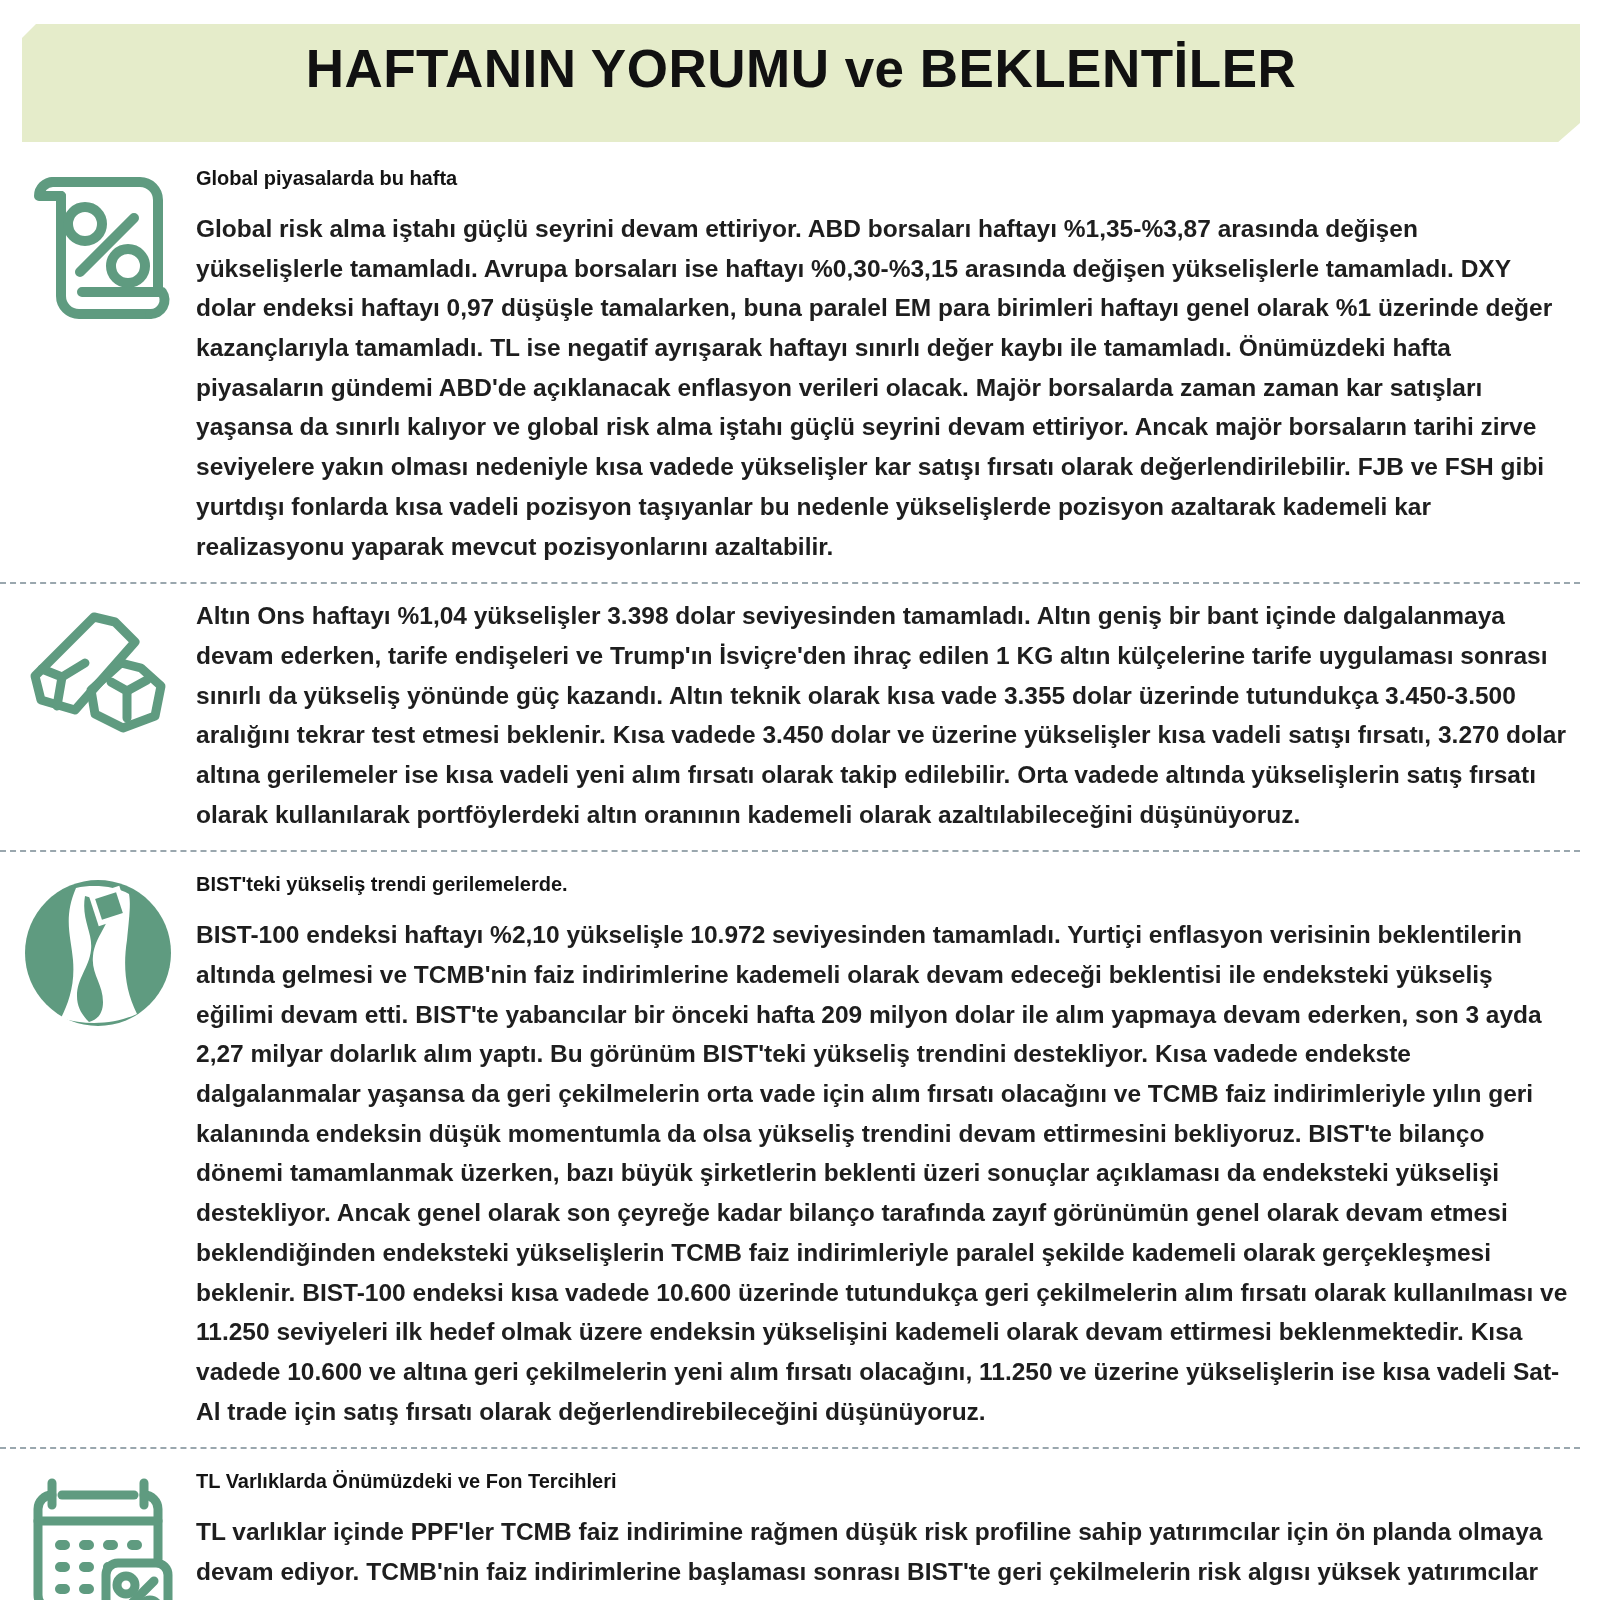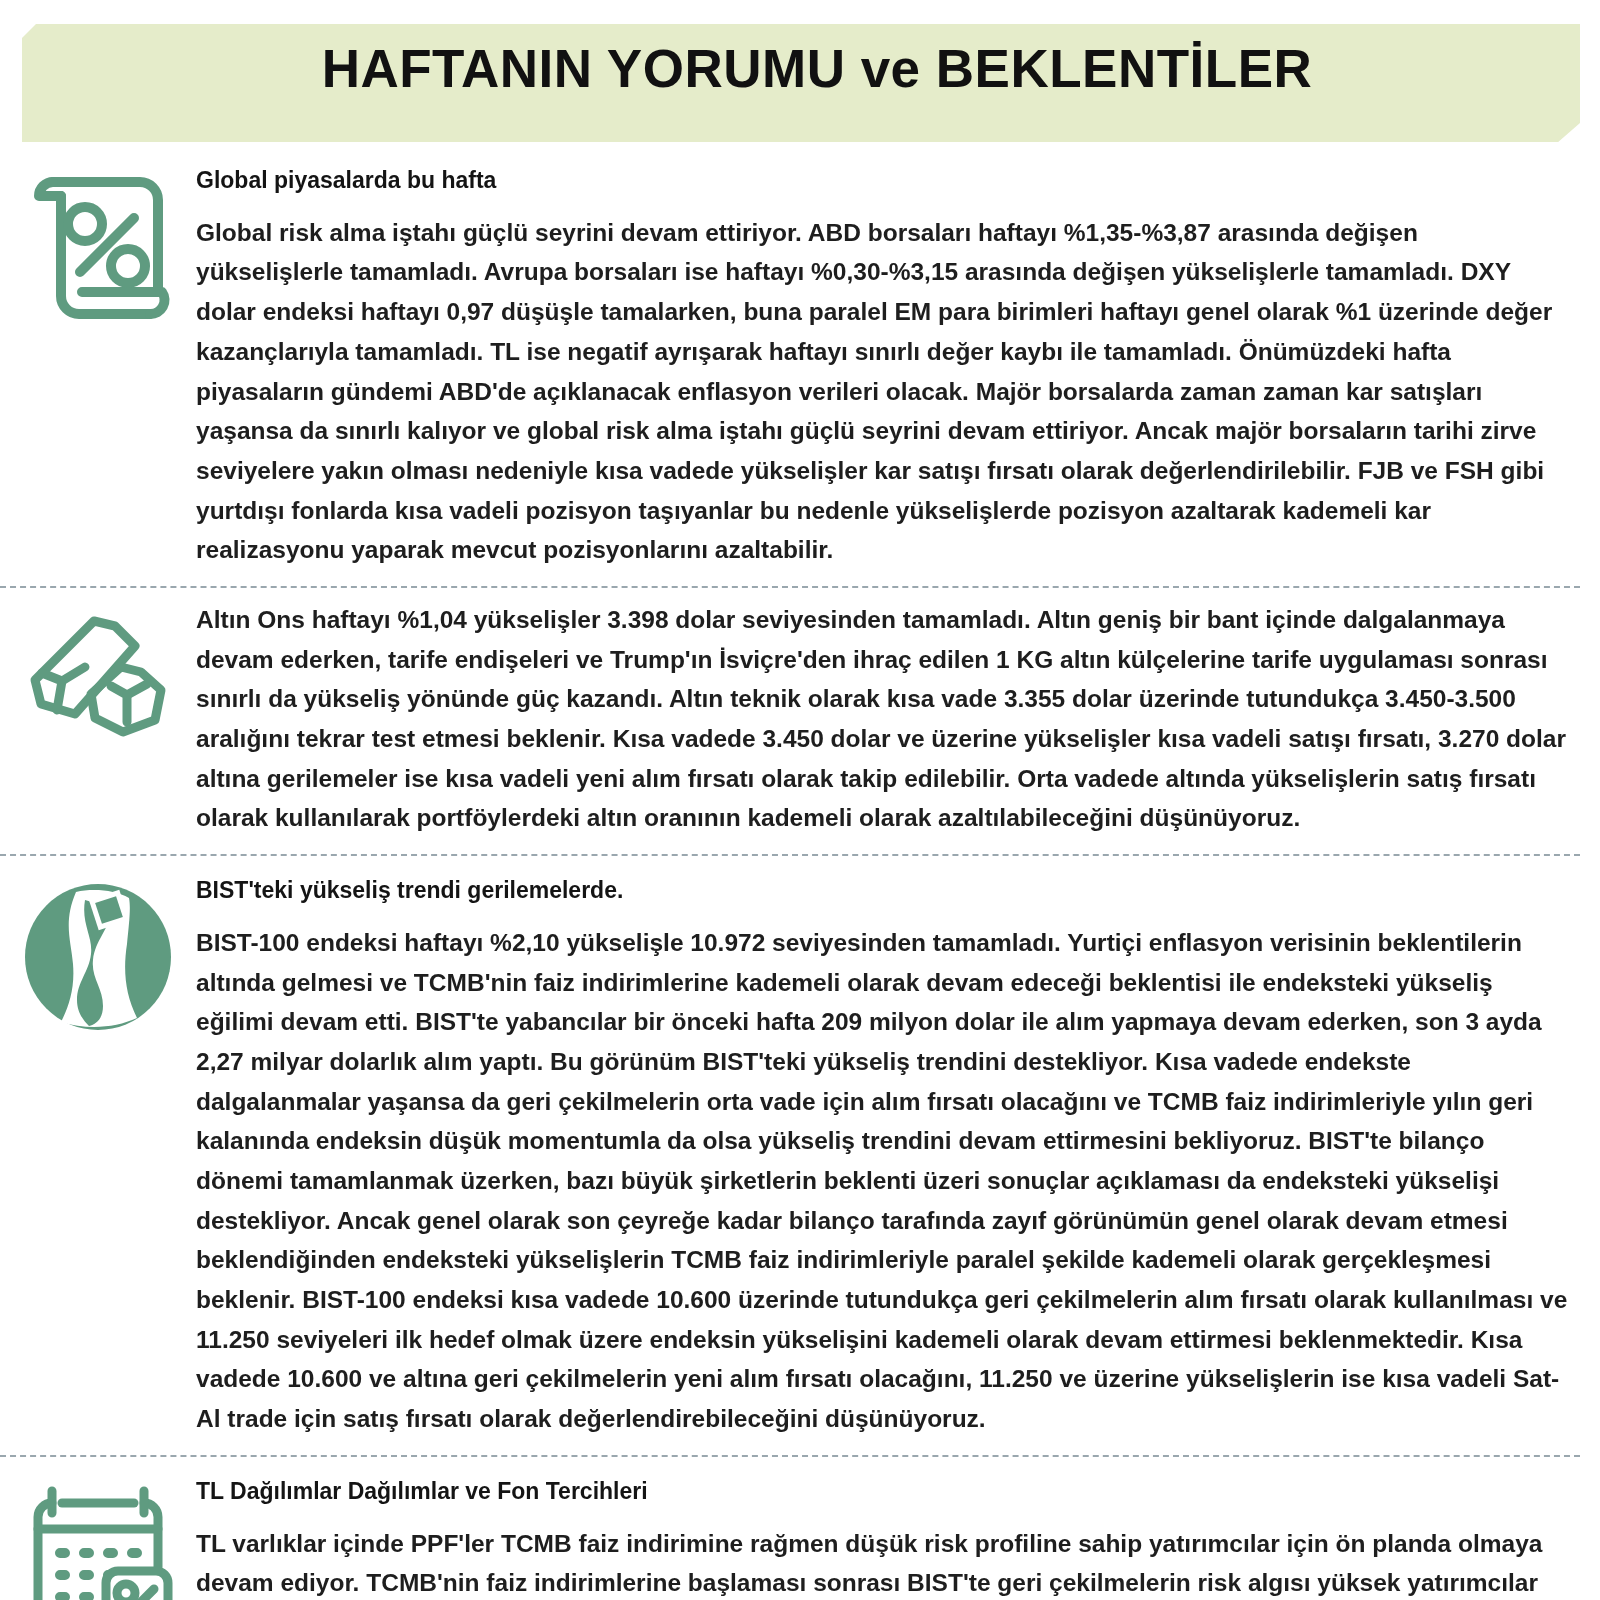--- a/index.html
+++ b/index.html
@@ -39,21 +39,20 @@
     width: 1558px;
     height: 88px;
     display: flex;
     align-items: center;
     justify-content: center;
     font-size: 53px;
     font-weight: 700;
     letter-spacing: 0.5px;
     color: #111111;
     white-space: nowrap;
-    margin-left: 16px;
   }
 
   
   .content {
     padding: 0 20px 0 0;
   }
   .section {
     display: flex;
     align-items: flex-start;
     padding-top: 12px;
@@ -63,21 +62,21 @@
     min-width: 196px;
     display: flex;
     justify-content: center;
     padding-top: 10px;
   }
   .text-col {
     flex: 1;
     padding-right: 10px;
   }
   .sec-title {
-    font-size: 23px;
+    font-size: 20px;
     font-weight: 700;
     color: #141414;
     margin: 8px 0 18px 0;
     line-height: 1.25;
   }
   .sec-body {
     font-size: 24.5px;
     line-height: 1.62;
     color: #1e1e1e;
     text-align: left;
@@ -180,18 +179,18 @@
             <path d="M38 118 h5 M62 118 h5 M86 118 h5"></path>
           </g>
           <rect x="84" y="92" width="62" height="58" rx="12" fill="#ffffff"></rect>
           <circle cx="104" cy="114" r="9"></circle>
           <circle cx="128" cy="138" r="9"></circle>
           <path d="M100 142 L132 110"></path>
         </svg>
       </span>
     </div>
     <div class="text-col">
-      <div class="sec-title">TL Dağılımlar Dağılımlar ve Fon Tercihleri</div>
+      <div class="sec-title">TL Varlıklarda Önümüzdeki ve Fon Tercihleri</div>
       <p class="sec-body">TL varlıklar içinde PPF'ler TCMB faiz indirimine rağmen düşük risk profiline sahip yatırımcılar için ön planda olmaya devam ediyor. TCMB'nin faiz indirimlerine başlaması sonrası BIST'te geri çekilmelerin risk algısı yüksek yatırımcılar için FID, FPH ve FSG gibi hisse ağırlıklı fonlar için alım fırsatı olacağını düşünüyoruz. Yine tahvil faizlerinde ise kısa vadeli yükselişlerin orta vade için FIT gibi borçlanma araçları fonlarında alım fırsatı olacağını düşünüyoruz. Yüksek risk profiline sahip yatırımcılar BIST'teki gerilemelerde hisse ağırlıklı fon ve TL borçlanma araçları fonlarındaki</p>
     </div>
   </div>
 
 </div>
 
 </body></html>

